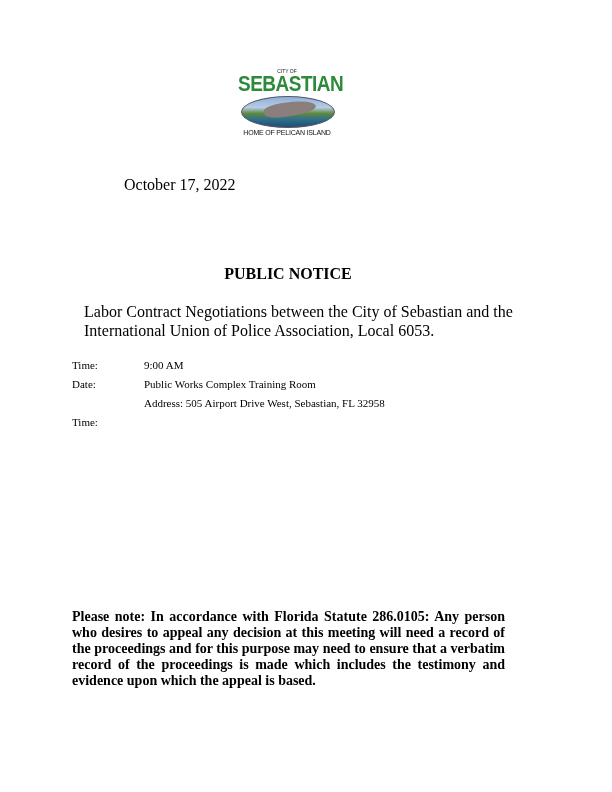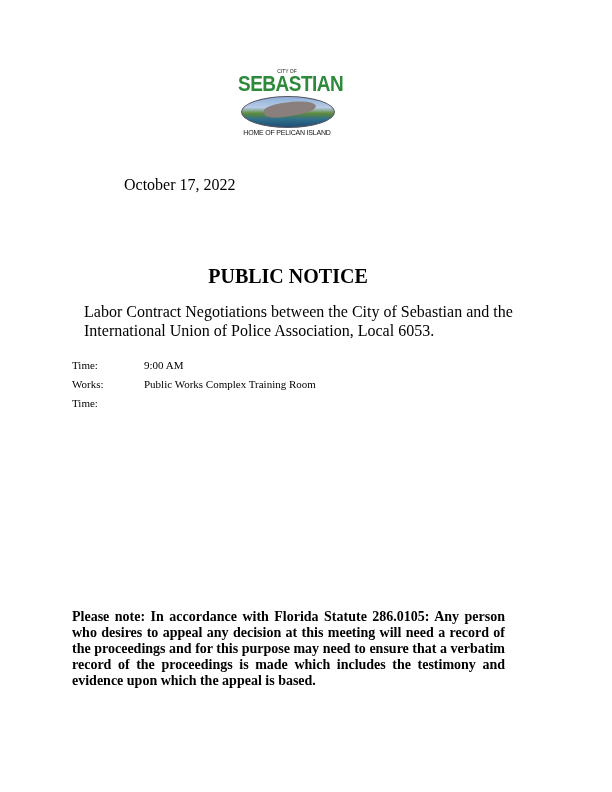--- a/index.html
+++ b/index.html
@@ -15,21 +15,21 @@
                 border-radius: 50%; overflow: hidden;
                 background: linear-gradient(#8fb0d8 0%, #b7cbe6 35%, #5d8a3c 55%, #2f6e8d 75%, #1f4f73 100%);
                 border: 1px solid #556; }
   .logo .bird { position: absolute; left: 22px; top: 5px; width: 52px; height: 14px;
                 background: #8a7f7c; border-radius: 40% 60% 50% 40%; transform: rotate(-8deg); }
   .logo .home { position: absolute; left: 0; right: 0; top: 61px; text-align: center;
                 font-family: "Liberation Sans", sans-serif; font-size: 7px; color: #111;
                 letter-spacing: -0.2px; }
   .date { position: absolute; left: 76px; top: 176px; font-size: 16px; margin-left: 48px; }
   .title { position: absolute; left: 0; width: 576px; text-align: center; top: 265px;
-           font-size: 20px; font-weight: bold; }
+           font-size: 16px; font-weight: bold; }
   .title span { position: relative; left: 0; }
   .intro { position: absolute; left: 72px; top: 302px; width: 470px; font-size: 16px; line-height: 19px; margin-left: 12px; }
   .details { position: absolute; left: 72px; top: 356px; font-size: 11px; line-height: 19px; }
   .row { display: flex; }
   .row .lbl { width: 72px; }
   .note { position: absolute; left: 72px; top: 609px; width: 433px; font-size: 14px;
           line-height: 16px; font-weight: bold; text-align: justify; }
 </style>
 </head>
 <body>
@@ -48,24 +48,25 @@
 <div class="title"><span>PUBLIC NOTICE</span></div>
 
 <div class="intro">Labor Contract Negotiations between the City of Sebastian and the International Union of Police Association, Local 6053.</div>
 
 <div class="details">
   <div class="row">
     <span class="lbl">Time:</span>
     <span>9:00 AM</span>
   </div>
   <div class="row">
-    <span class="lbl">Works:</span>
+    <span class="lbl">Date:</span>
     <span>Public Works Complex Training Room</span>
   </div>
   <div class="row">
     <span class="lbl"></span>
+    <span>Address: 505 Airport Drive West, Sebastian, FL  32958</span>
   </div>
   <div class="row">
     <span class="lbl">Time:</span>
   </div>
 </div>
 
 <div class="note">Please note:  In accordance with Florida Statute 286.0105: Any person who desires to appeal any decision at this meeting will need a record of the proceedings and for this purpose may need to ensure that a verbatim record of the proceedings is made which includes the testimony and evidence upon which the appeal is based.</div>
 
 </body></html>

